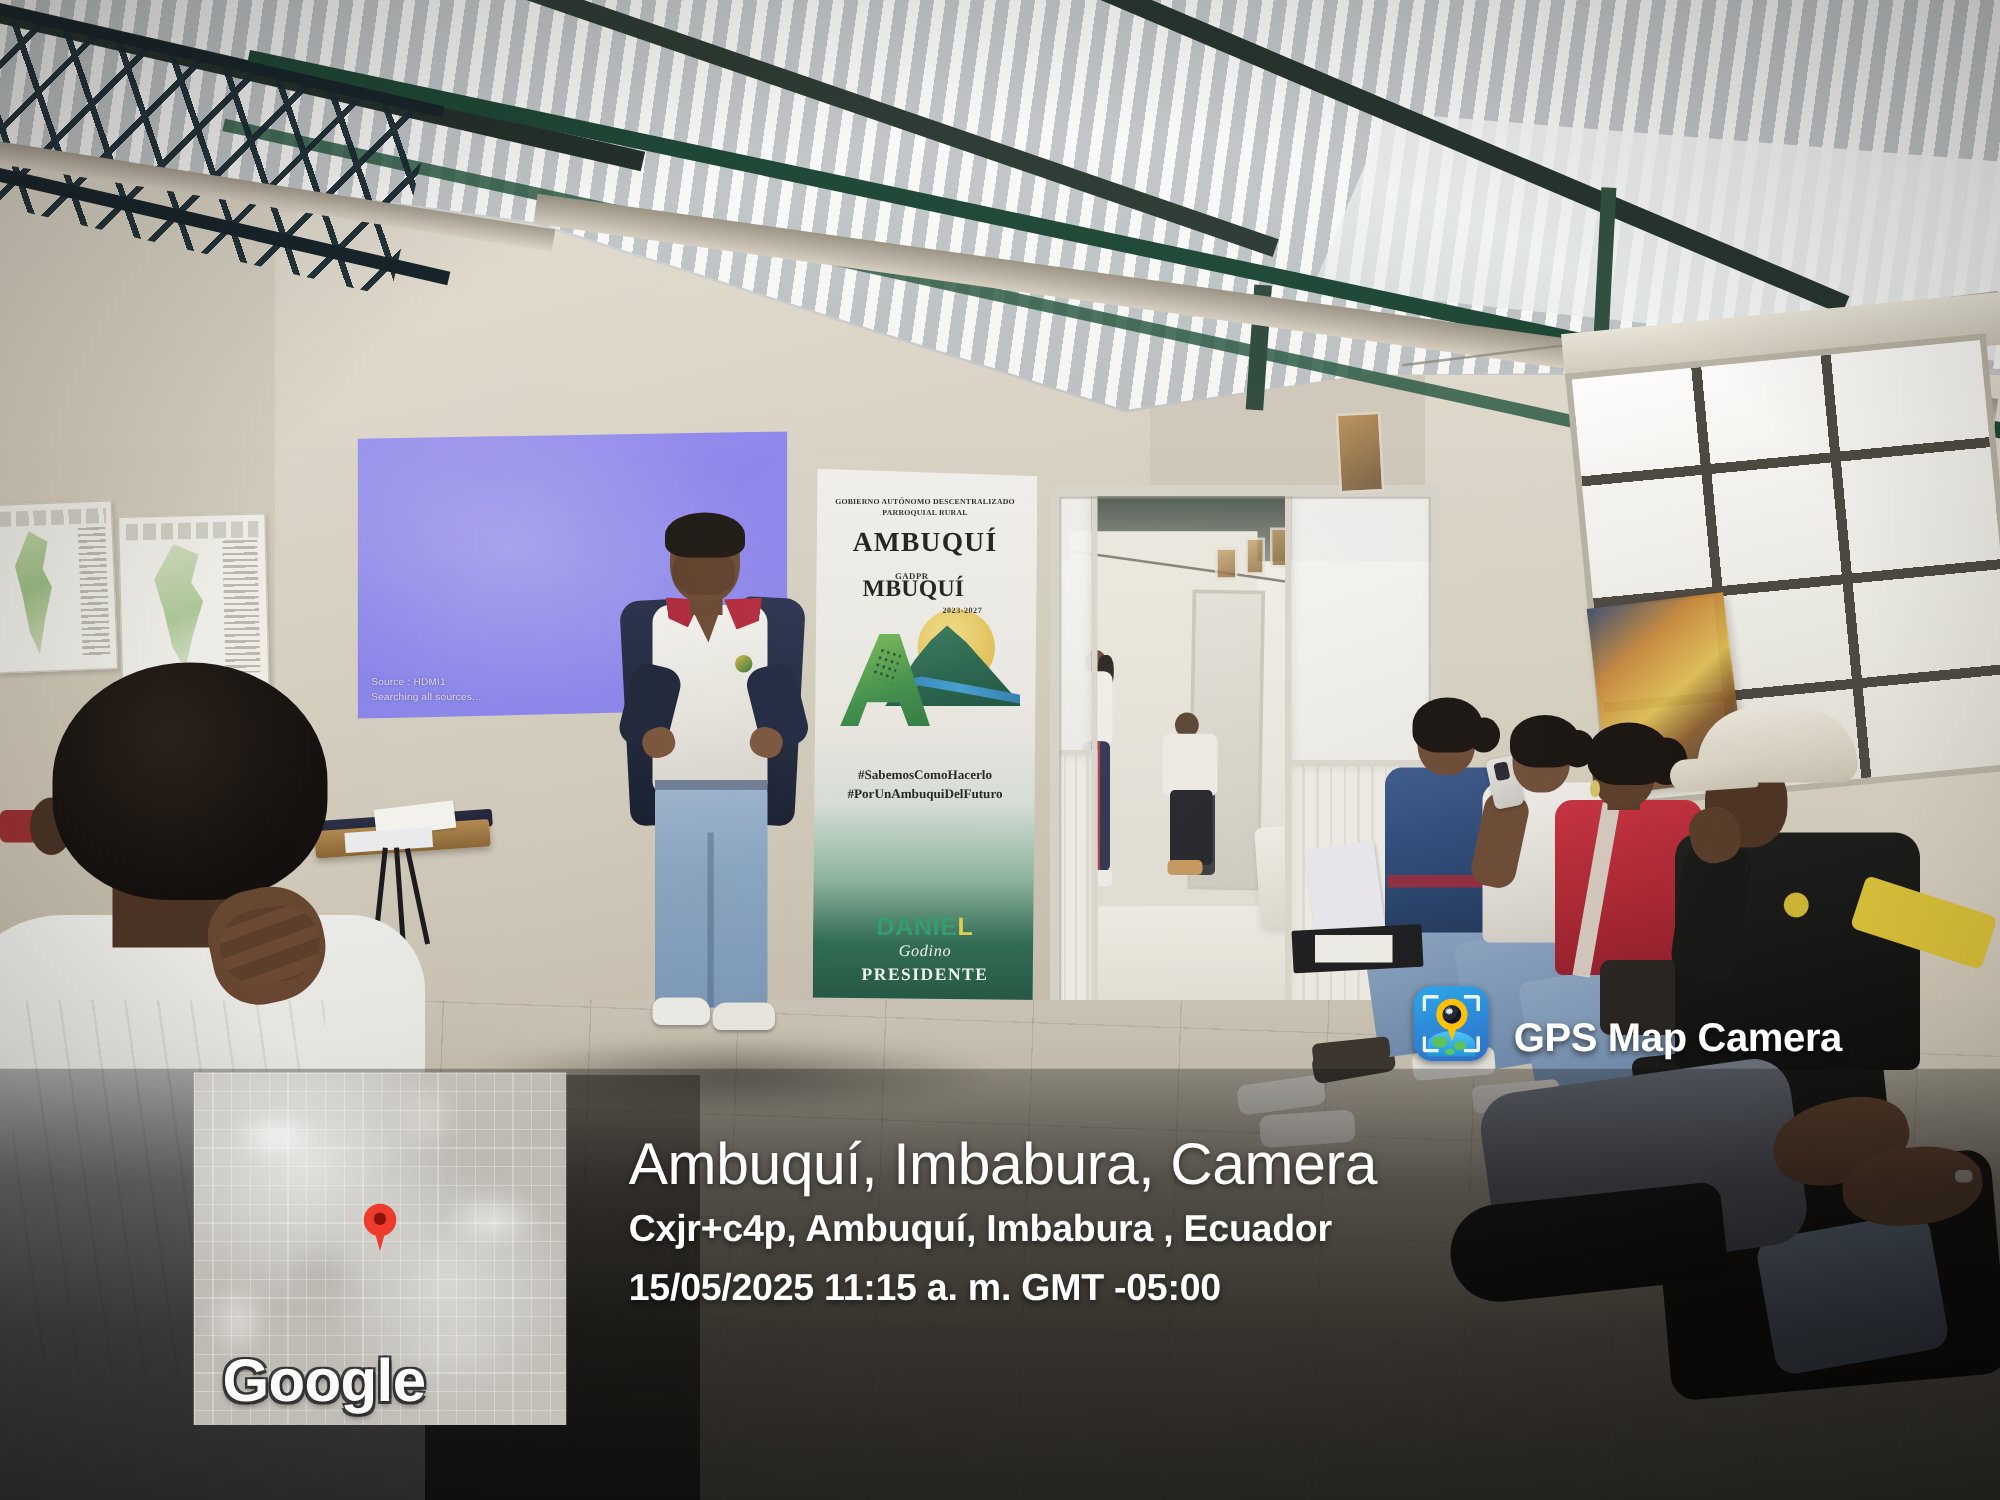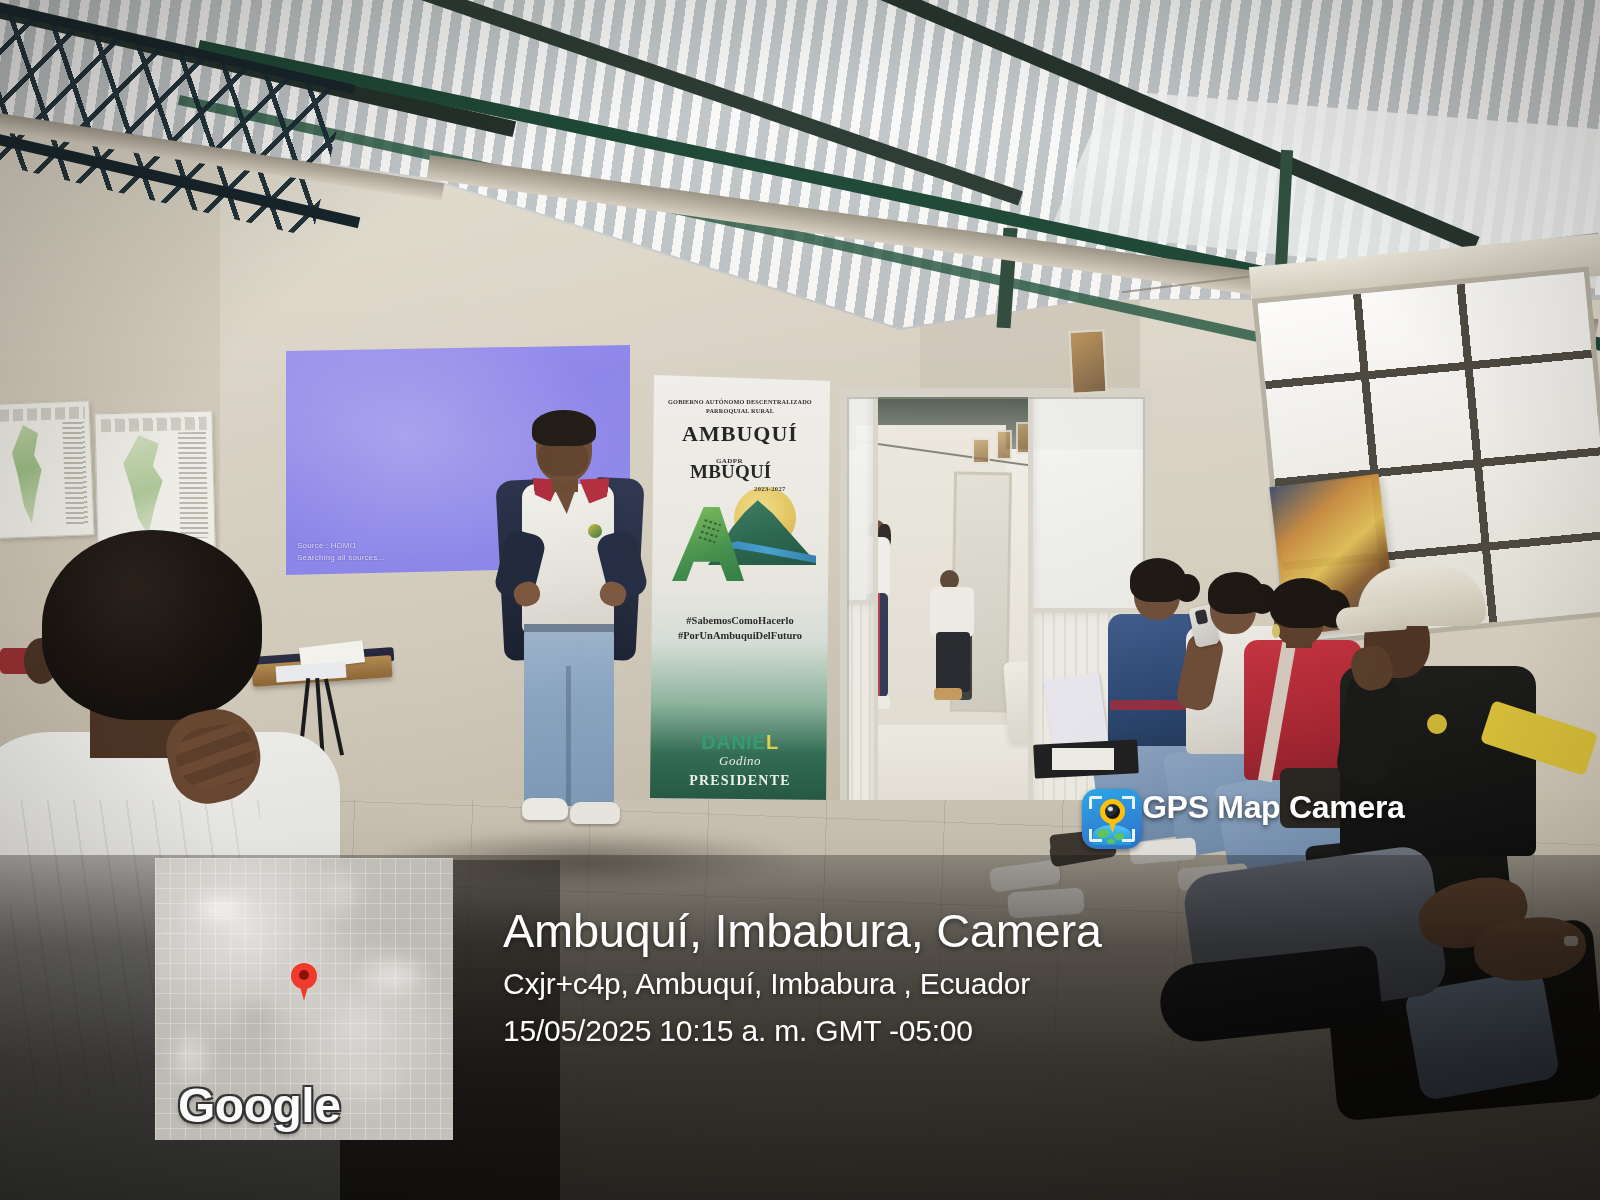--- a/index.html
+++ b/index.html
@@ -595,26 +595,26 @@
 
   .gps-text{
     position:absolute; left:503px; top:905px; width:1000px;
     color:#ffffff; text-shadow:0 2px 5px rgba(0,0,0,.55);
   }
   .gps-title{
     font-size:47px; font-weight:normal; letter-spacing:-.3px; line-height:1.12;
     font-family:"Liberation Sans", sans-serif;
   }
   .gps-sub{
-    font-size:30px; line-height:1.42; font-weight:normal; letter-spacing:-.2px;
+    font-size:30px; line-height:1.42; font-weight:bold; letter-spacing:-.2px;
     font-family:"Liberation Sans", sans-serif; margin-top:5px;
   }
 
   .gps-badge{
-    position:absolute; left:1082px; top:789px; display:flex; align-items:flex-start; gap:0;
+    position:absolute; left:1131px; top:789px; display:flex; align-items:flex-end; gap:20px;
   }
   .gps-logo{
     width:60px; height:60px; border-radius:15px;
     background:linear-gradient(165deg,#2aa7e8,#2f86d6 55%,#2f6fc4);
     position:relative; overflow:hidden; box-shadow:0 2px 5px rgba(0,0,0,.4);
   }
   .gps-logo .corner{position:absolute;width:13px;height:13px;border:3px solid #e8f5ff;}
   .gps-logo .c-tl{left:7px;top:7px;border-right:none;border-bottom:none;border-radius:3px 0 0 0;}
   .gps-logo .c-tr{right:7px;top:7px;border-left:none;border-bottom:none;border-radius:0 3px 0 0;}
   .gps-logo .c-bl{left:7px;bottom:7px;border-right:none;border-top:none;border-radius:0 0 0 3px;}
@@ -908,21 +908,21 @@
       <div class="pin-body"></div>
       <div class="pin-tail"></div>
       <div class="pin-dot"></div>
     </div>
   </div>
   <div class="map-google">Google</div>
 
   <div class="gps-text">
     <div class="gps-title">Ambuquí, Imbabura, Camera</div>
     <div class="gps-sub">Cxjr+c4p, Ambuquí, Imbabura , Ecuador</div>
-    <div class="gps-sub">15/05/2025 10:15 a. m. GMT -05:00</div>
+    <div class="gps-sub">15/05/2025 11:15 a. m. GMT -05:00</div>
   </div>
 
   <div class="gps-badge">
     <div class="gps-logo">
       <div class="globe"></div>
       <div class="pin">
         <div class="pin-c"></div>
         <div class="pin-t"></div>
         <div class="lens"></div>
         <div class="lens-hl"></div>

